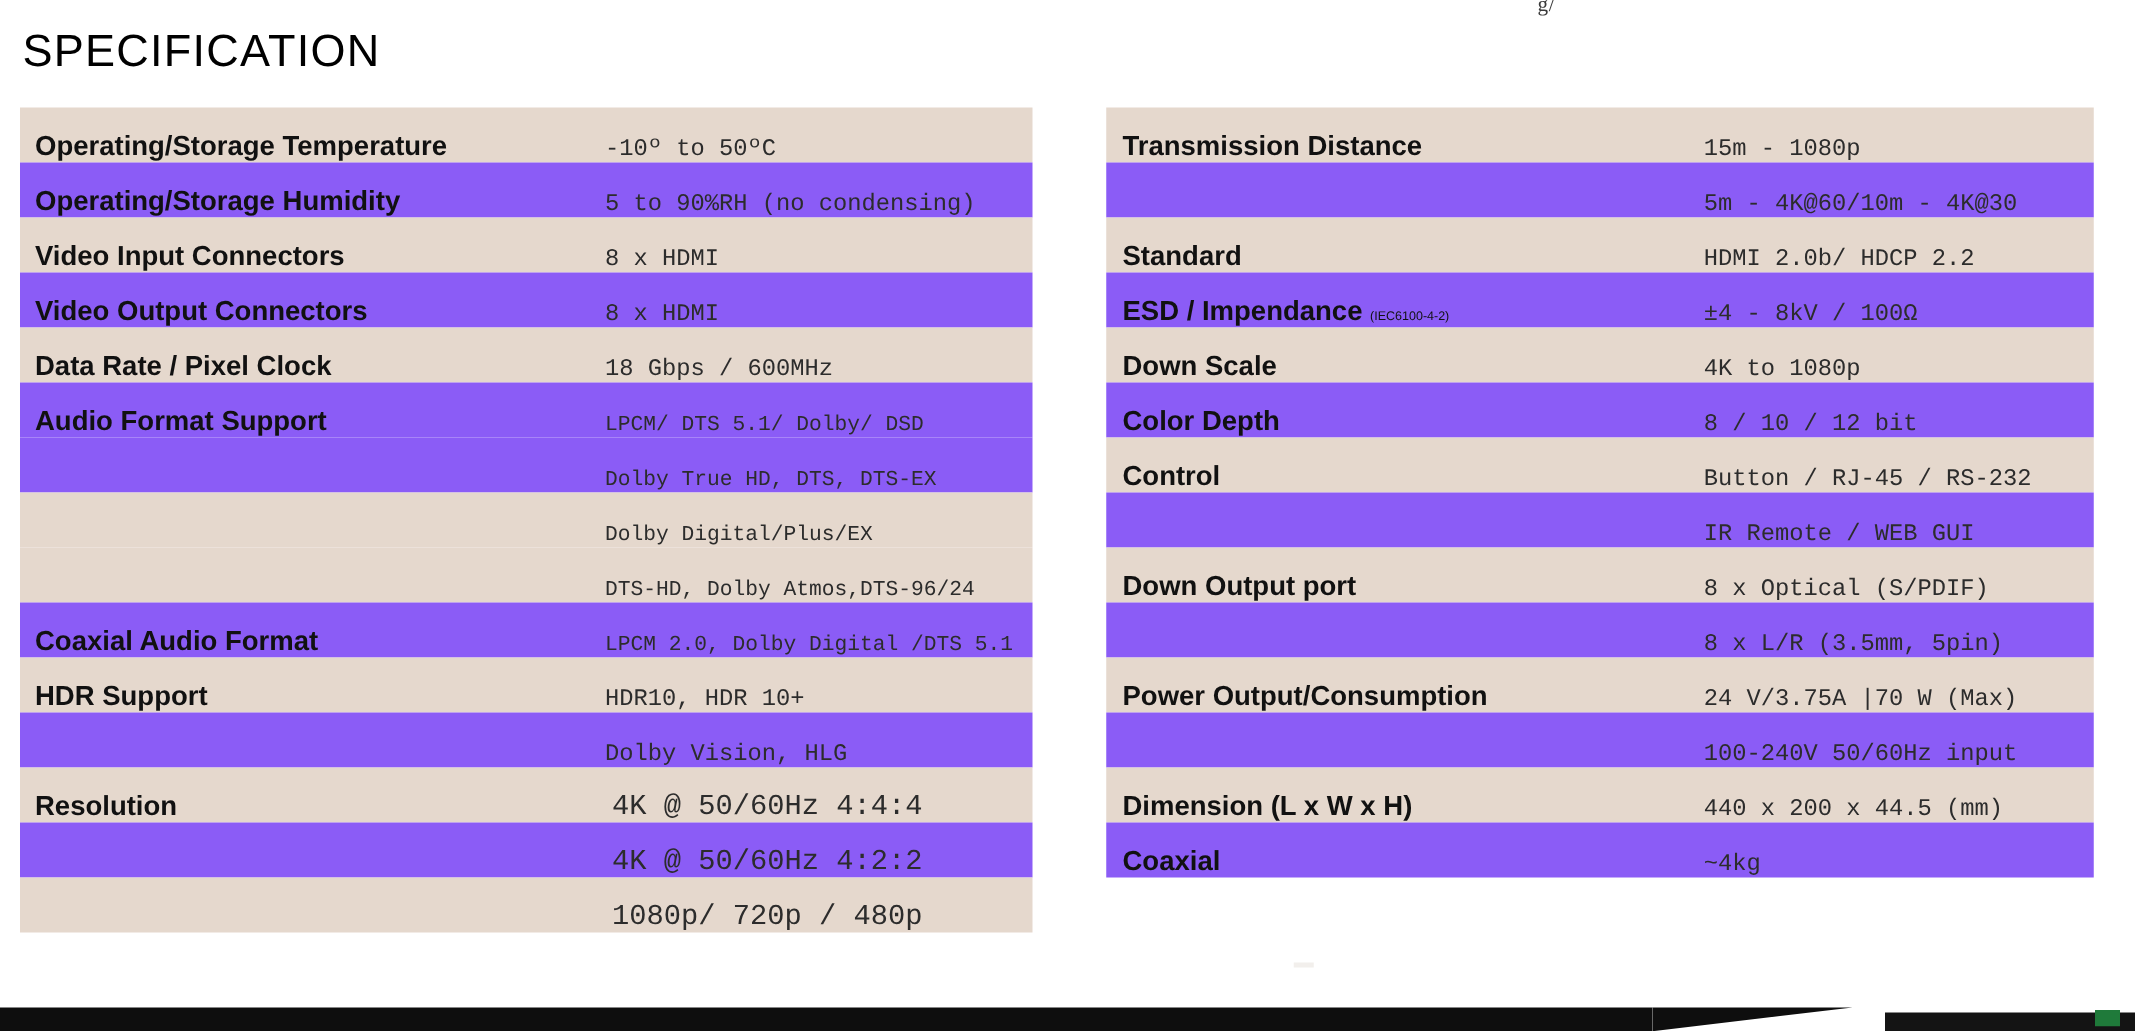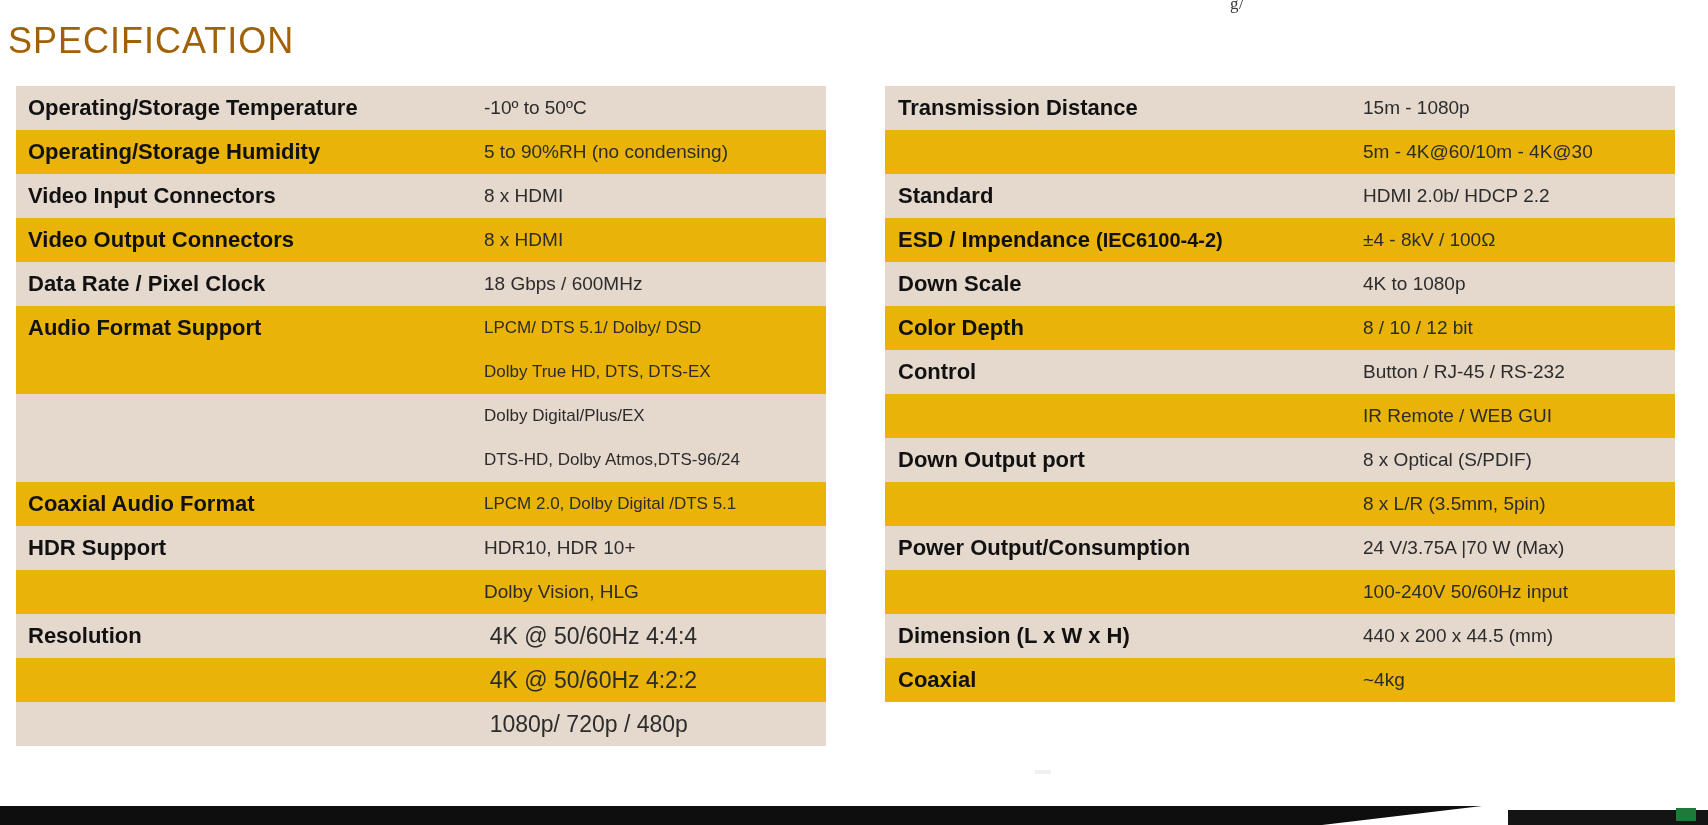--- a/index.html
+++ b/index.html
@@ -25,60 +25,60 @@
     position: absolute;
     left: 1230px;
     top: -6px;
     font-size: 17px;
     color: #3a3a3a;
     font-family: "Liberation Serif", serif;
     letter-spacing: 0.5px;
   }
   .spec-title {
     position: absolute;
-    left: 8px;
+    left: 18px;
     top: 20px;
     font-size: 36px;
     letter-spacing: 1px;
-    color: #a16207;
+    color: #000000;
     font-family: "Liberation Sans", sans-serif;
     font-weight: 400;
   }
   .col {
     position: absolute;
     top: 86px;
   }
   .col-left { left: 16px; width: 810px; }
   .col-right { left: 885px; width: 790px; }
 
   .row {
     display: flex;
-    align-items: center;
+    align-items: flex-end;
     height: 44px;
     box-sizing: border-box;
   }
   .row.shaded { background: #e5d8cd; }
-  .row.plain { background: #eab308; }
+  .row.plain { background: #8b5cf6; }
 
   .label {
     font-weight: bold;
     color: #111111;
     font-size: 22px;
     padding-left: 12px;
     box-sizing: border-box;
     font-family: "Liberation Sans", sans-serif;
   }
   .label .sub {
-    font-size: 20px;
-    font-weight: bold;
+    font-size: 10px;
+    font-weight: normal;
   }
   .value {
     color: #2c2c2c;
     font-size: 20px;
-    font-family: Liberation Sans, sans-serif;
+    font-family: Liberation Mono, monospace;
     box-sizing: border-box;
   }
 
   
   .col-left .label { width: 460px; }
   .col-left .value { width: 350px; padding-left: 8px; }
   .col-left .row { width: 810px; }
 
   
   .col-right .label { width: 470px; padding-left: 13px; }

